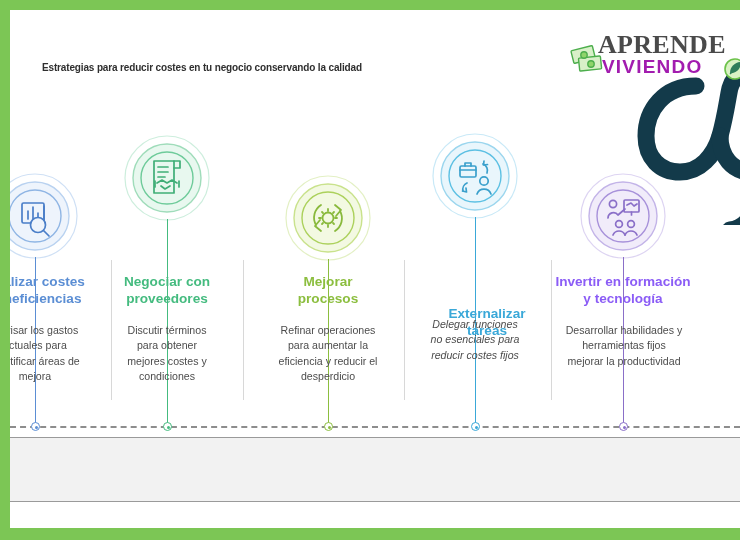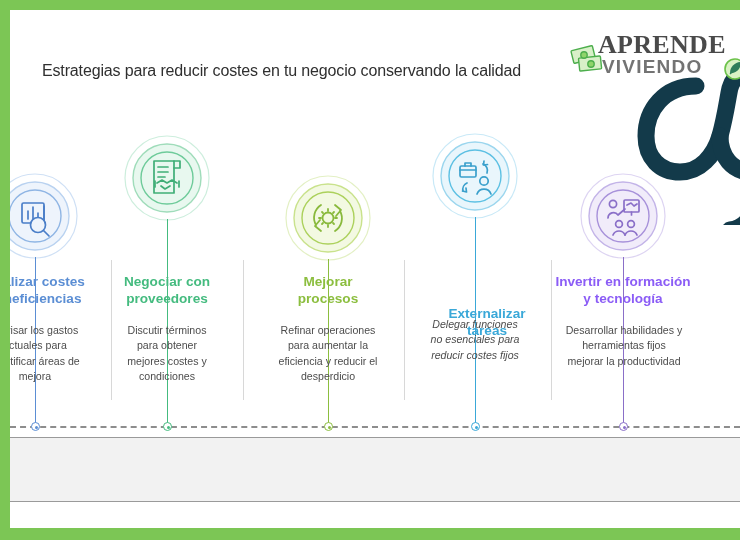--- a/index.html
+++ b/index.html
@@ -16,36 +16,36 @@
   
   #page{
     position:absolute;left:10px;top:10px;
     width:730px;height:518px;
     background:#ffffff;
     overflow:hidden;
   }
   
   #title{
     position:absolute;left:32px;top:52px;
-    font-size:16px;font-weight:normal;color:#2f2f2f;
+    font-size:10px;font-weight:bold;color:#2f2f2f;
     letter-spacing:-0.15px;white-space:nowrap;
   }
   
   #logo{
     position:absolute;left:560px;top:14px;width:180px;height:60px;
   }
   #logo-bills{position:absolute;left:0px;top:10px;width:46px;height:44px;}
   #logo-aprende{
     position:absolute;left:28px;top:8px;
     font-size:26px;font-weight:bold;color:#4a4a4a;
     letter-spacing:0.3px;line-height:1;font-family:Liberation Serif, serif;
   }
   #logo-viviendo{
     position:absolute;left:32px;top:33px;
-    font-size:19px;font-weight:bold;color:#737373;
+    font-size:19px;font-weight:bold;color:#a21caf;
     letter-spacing:1.2px;line-height:1;
   }
   #logo-leaf{position:absolute;left:152px;top:32px;width:26px;height:26px;}
   
   #script-a{
     position:absolute;left:624px;top:40px;width:150px;height:175px;
     pointer-events:none;
   }
   
   #band{

